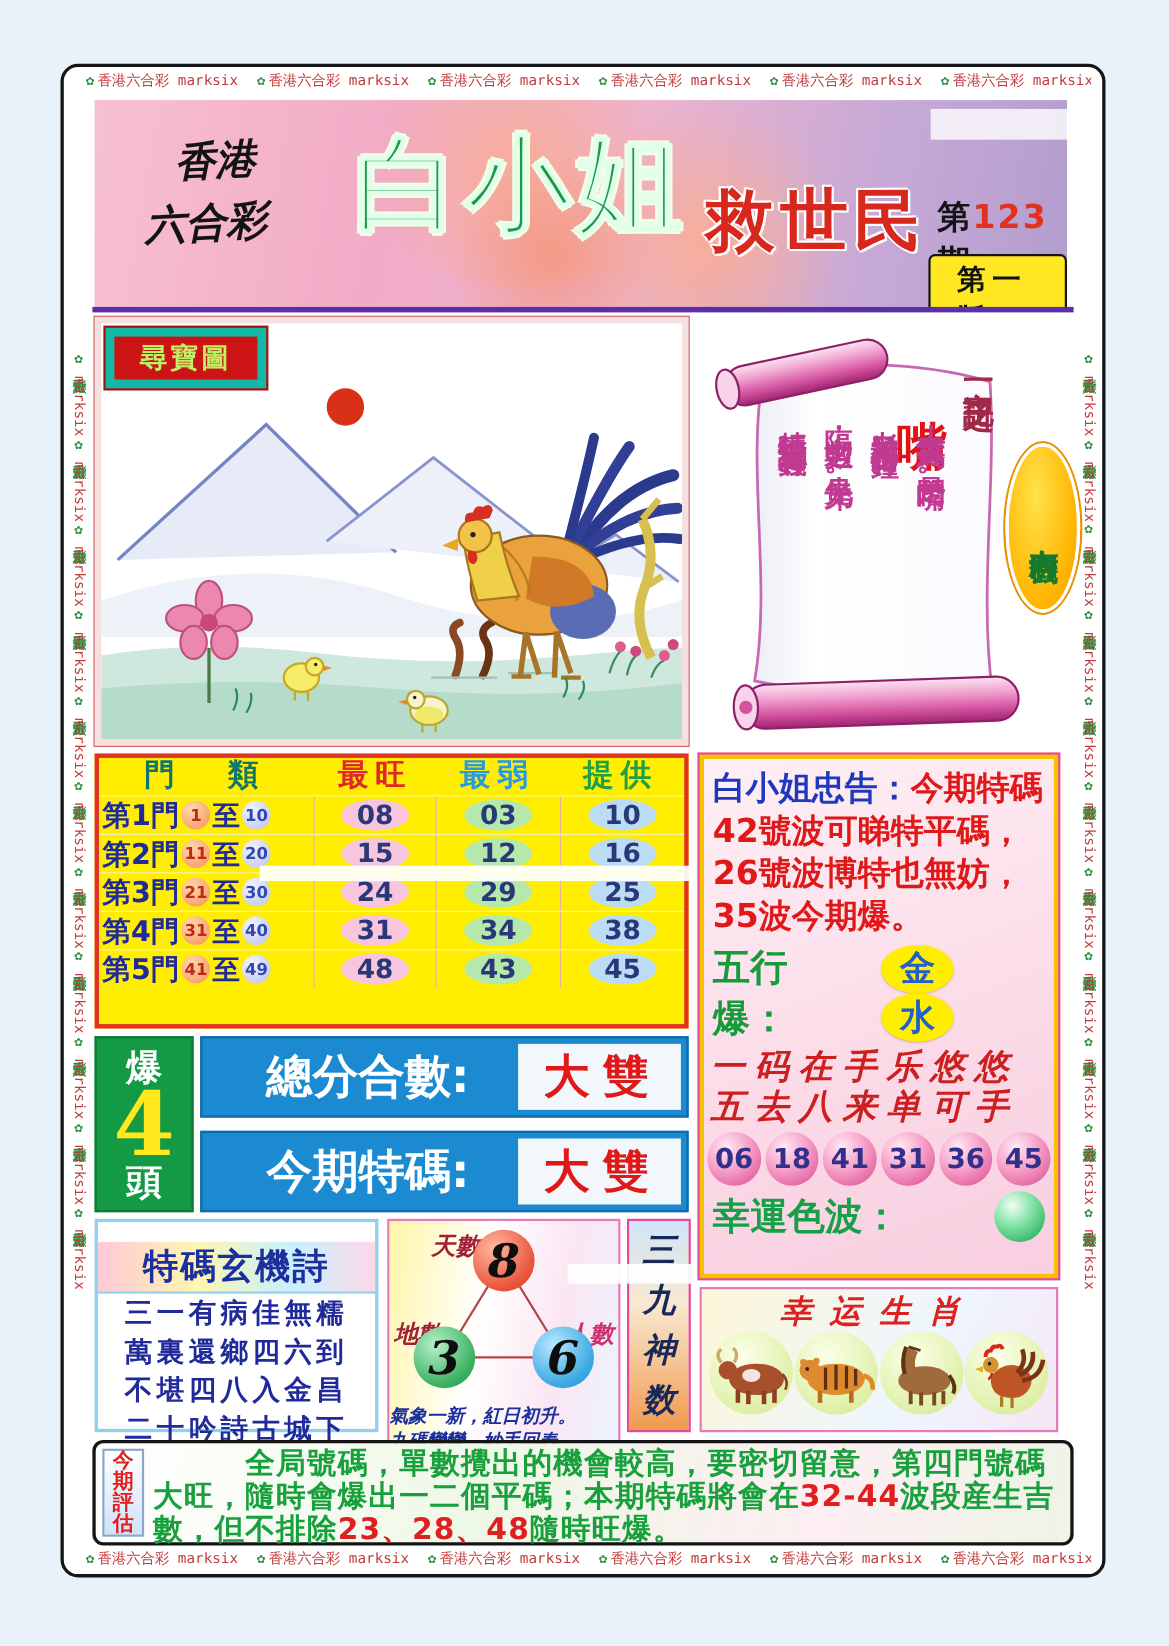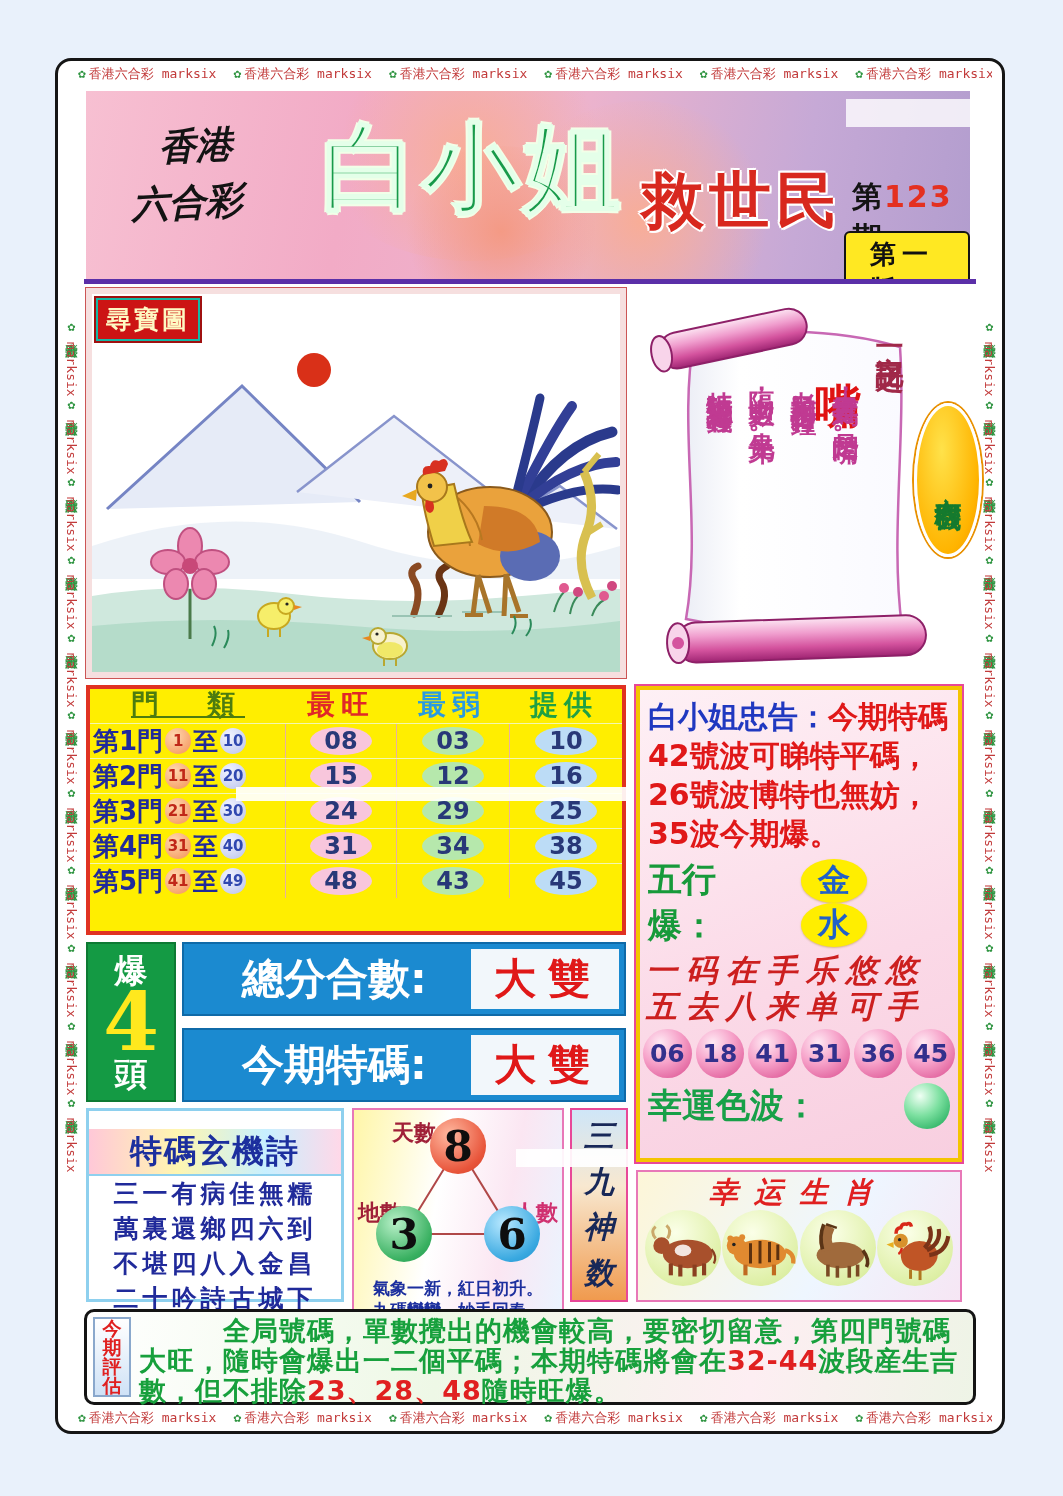--- a/index.html
+++ b/index.html
@@ -37,41 +37,41 @@
          text-shadow:-2px 0 #fff,2px 0 #fff,0 -2px #fff,0 2px #fff,2px 2px #fff,-2px -2px #fff;}
   .issue{position:absolute;left:766px;top:86px;font-size:30px;font-weight:bold;color:#141414;letter-spacing:2px;}
   .issue .red{color:#e43020;}
   .edition{position:absolute;left:758px;top:140px;background:#ffe822;border:2px solid #141414;border-radius:6px;
          padding:4px 24px;font-size:26px;font-weight:bold;letter-spacing:6px;color:#111;}
   .divider{position:absolute;left:0;top:192px;width:892px;height:5px;background:#5b2fa8;}
   
   .picture{position:absolute;left:2px;top:201px;width:540px;height:390px;box-sizing:border-box;background:#fff;
          border:6px solid #f6dfdf;outline:1px solid #cc5555;}
   .picture svg{position:absolute;left:0;top:0;}
-  .pic-label{position:absolute;left:4px;top:4px;background:#cc1414;color:#fef9c3;font-size:25px;font-weight:bold;
-         padding:3px 8px;letter-spacing:3px;border:2px solid #14b8a6;box-shadow:0 0 0 2px #a01010;}
+  .pic-label{position:absolute;left:4px;top:4px;background:#cc1414;color:#bef264;font-size:25px;font-weight:bold;
+         padding:3px 23px;letter-spacing:3px;border:8px solid #14b8a6;box-shadow:0 0 0 2px #a01010;}
   
   .scrollwrap{position:absolute;left:552px;top:200px;width:336px;height:396px;}
   .scol{position:absolute;writing-mode:vertical-rl;text-orientation:upright;font-weight:bold;
         font-size:26px;letter-spacing:3px;color:#c03a92;}
   .scol0{right:64px;top:44px;color:#a02848;font-size:28px;}
   .scol1{right:108px;top:84px;} .scol2{right:150px;top:84px;}
   .scol3{right:192px;top:84px;} .scol4{right:234px;top:84px;}
   .bigchar{display:block;font-size:46px;color:#e01212;margin-top:14px;font-weight:bold;}
   .oval{position:absolute;left:830px;top:316px;width:62px;height:148px;border-radius:50%;
         background:radial-gradient(ellipse at 40% 30%,#ffe24a,#ffb400 70%,#f09000);
         border:3px solid #fff;box-shadow:0 0 0 2px #e89000;
         writing-mode:vertical-rl;text-orientation:upright;color:#157a2e;font-weight:bold;font-size:27px;
         display:flex;align-items:center;justify-content:center;letter-spacing:2px;}
   
   .atable{position:absolute;left:2px;top:598px;width:540px;height:250px;background:#ffee00;
         border:4px solid #e03222;box-sizing:border-box;}
   .atitle{height:38px;line-height:38px;text-align:center;color:#e02828;font-size:31px;font-weight:bold;letter-spacing:2px;}
   .ahead{display:flex;height:34px;line-height:32px;font-weight:bold;font-size:28px;text-align:center;}
-  .h-cat{width:196px;color:#4d7c0f;letter-spacing:10px;text-decoration:underline;} .h-s{width:110px;color:#e02828;letter-spacing:6px;}
+  .h-cat{width:196px;color:#0f766e;letter-spacing:10px;} .h-s{width:110px;color:#e02828;letter-spacing:6px;}
   .h-w{width:112px;color:#2a9ae0;letter-spacing:6px;} .h-p{width:112px;color:#1fa044;letter-spacing:6px;}
   .arow{display:flex;height:34px;align-items:center;border-top:1px solid #f3f7b0;}
   .c-door{width:196px;display:flex;align-items:center;padding-left:3px;box-sizing:border-box;border-right:1px solid #e8b0a0;height:100%;}
   .door{color:#202a9a;font-size:26px;font-weight:bold;}
   .nc{width:26px;height:26px;border-radius:50%;font-style:normal;display:inline-flex;align-items:center;
       justify-content:center;font-size:15px;font-weight:bold;margin:0 2px;}
   .nc1{background:radial-gradient(circle at 35% 30%,#ffd9b0,#f49055);color:#c02818;}
   .nc2{background:radial-gradient(circle at 35% 30%,#f2f4ff,#b9c2ec);color:#3048b0;}
   .zhi{color:#202a9a;font-size:25px;font-weight:bold;}
   .c-s,.c-w,.c-p{text-align:center;height:100%;display:flex;align-items:center;justify-content:center;}
@@ -89,30 +89,30 @@
   .slabel{position:absolute;left:10px;top:50%;transform:translateY(-50%);color:#fff;font-size:42px;font-weight:bold;margin-left:48px;}
   .sval{position:absolute;right:5px;top:5px;bottom:5px;width:142px;background:#f2f7fb;color:#e01818;font-size:42px;
       font-weight:bold;display:flex;align-items:center;justify-content:center;letter-spacing:12px;padding-left:6px;}
   
   .poem{position:absolute;left:2px;top:1021px;width:258px;height:194px;border:3px solid #8ed0ee;box-sizing:border-box;background:#fff;}
   .ptitle{height:45px;line-height:45px;text-align:center;font-size:32px;font-weight:bold;color:#1c2f9e;letter-spacing:2px;
       background:linear-gradient(90deg,#ffc8d8,#fff6b0 35%,#c8f0ff 70%,#ffd8e8);border-bottom:2px solid #8ed0ee;margin-top:18px;}
   .pline{height:35px;line-height:35px;text-align:center;color:#202a9a;font-size:25px;font-weight:bold;letter-spacing:4px;}
   
   .tri{position:absolute;left:268px;top:1021px;width:212px;height:218px;border:2px solid #e878b8;box-sizing:border-box;
-      background:linear-gradient(100deg,#fff6a8,#ffffff 40%,#fbe6f2 70%,#eaf4ff);}
+      background:linear-gradient(100deg,#fff6a8,#ffffff 40%,#fbe6f2 70%,#eaf4ff);font-style:italic;}
   .trilines{position:absolute;left:0;top:0;}
   .tl{position:absolute;font-size:22px;font-weight:bold;color:#a02038;}
   .tl-sky{left:38px;top:8px;} .tl-earth{left:4px;top:88px;} .tl-human{right:4px;top:88px;color:#d03070;}
   .tnum{position:absolute;width:56px;height:56px;border-radius:50%;display:flex;align-items:center;justify-content:center;
       font-size:42px;font-weight:bold;color:#0e0e0e;font-family:"DejaVu Serif","Liberation Serif",serif;}
   .tn-sky{left:76px;top:8px;background:radial-gradient(circle at 35% 30%,#ffb9a0,#e8543a 70%,#d04028);}
   .tn-earth{left:22px;top:96px;background:radial-gradient(circle at 35% 30%,#b8f0c8,#38b060 70%,#209450);}
   .tn-human{left:130px;top:96px;background:radial-gradient(circle at 35% 30%,#b8e8ff,#38a8e0 70%,#2090cc);}
-  .tcap{position:absolute;left:0;right:0;bottom:3px;text-align:center;color:#1c2f9e;font-weight:bold;font-size:17px;line-height:1.3;}
+  .tcap{position:absolute;left:0;right:0;bottom:3px;color:#1c2f9e;font-weight:bold;font-size:17px;line-height:1.3;}
   
   .sstrip{position:absolute;left:486px;top:1021px;width:58px;height:194px;border:2px solid #e84898;box-sizing:border-box;
       background:linear-gradient(180deg,#cfe6f8,#f8e8d0 40%,#f09a4e);display:flex;flex-direction:column;align-items:center;
       justify-content:space-around;font-family:"DejaVu Serif","Liberation Serif",serif;font-weight:bold;font-style:italic;
       font-size:30px;color:#182858;padding:4px 0;}
   
   .panel{position:absolute;left:552px;top:599px;width:326px;height:476px;box-sizing:border-box;overflow:hidden;
       border:4px solid #f4c400;box-shadow:0 0 0 2px #e84898;
       background:linear-gradient(160deg,#fef0f5,#fbd9e7 60%,#f8cfe0);}
   .pt{height:70px;display:flex;align-items:center;justify-content:center;font-size:43px;font-weight:bold;color:#1c2f7e;

